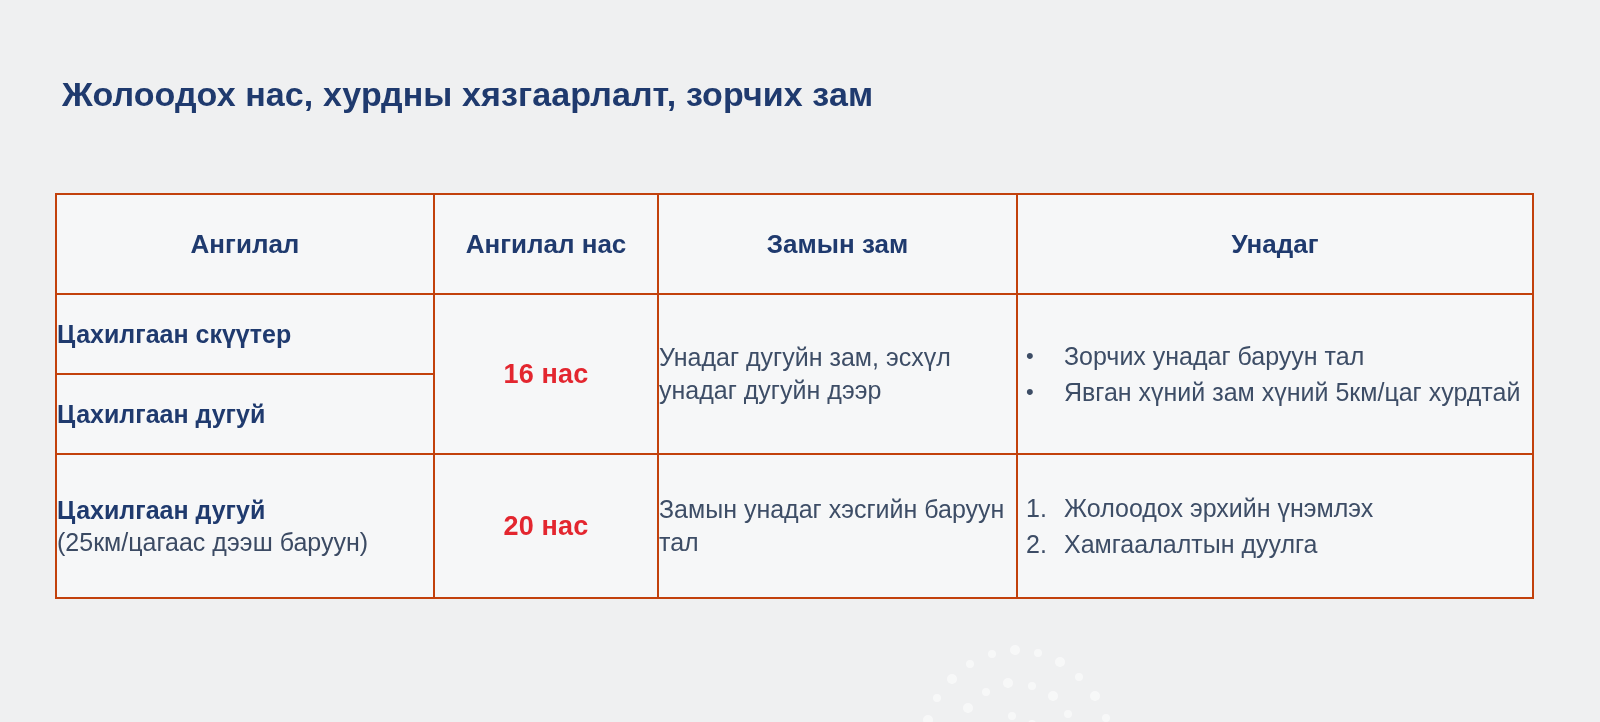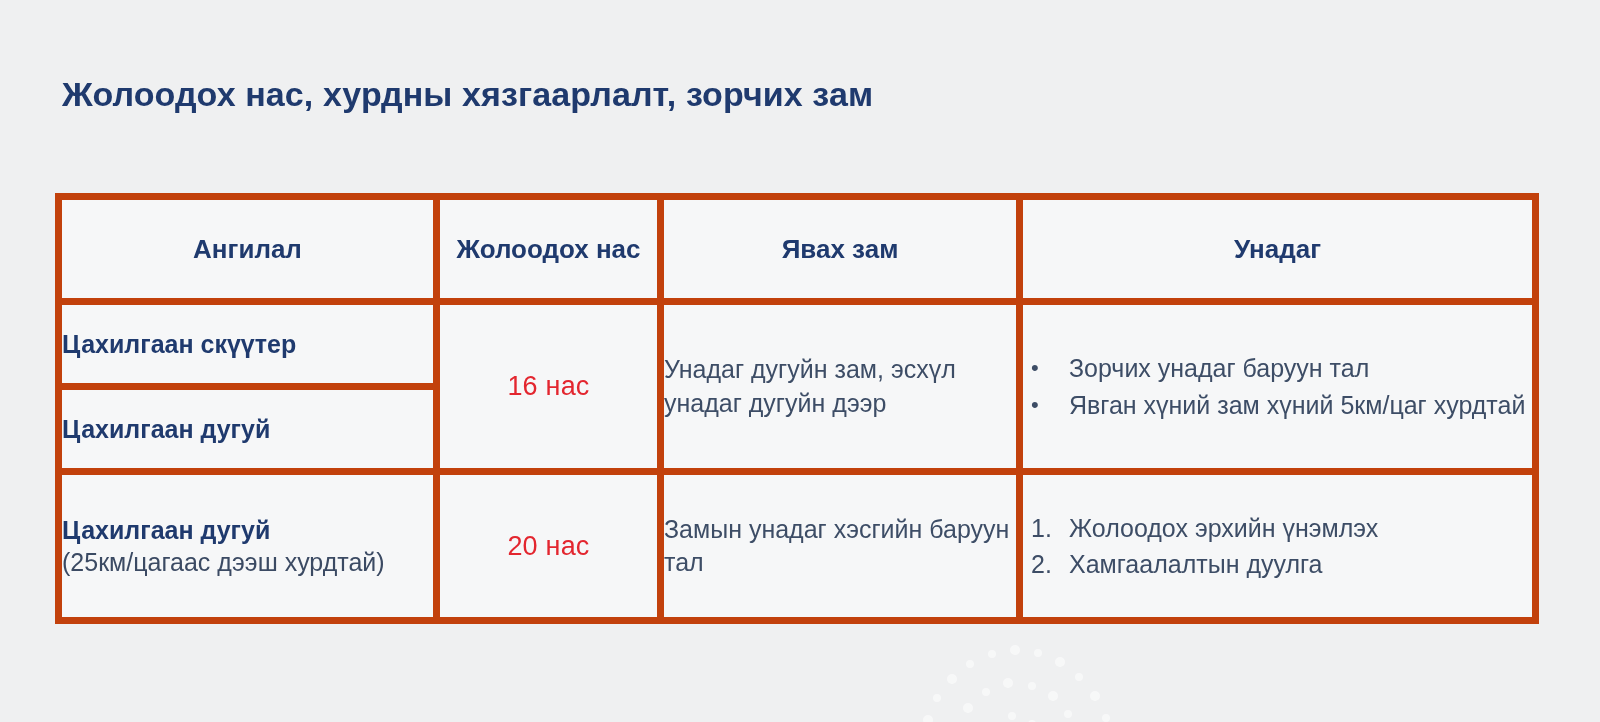--- a/index.html
+++ b/index.html
@@ -54,21 +54,21 @@
     background: #f6f7f8;
     border: 1px solid #8d8f92;
   }
   table.spec col.c-cat   { width: 378px; }
   table.spec col.c-age   { width: 224px; }
   table.spec col.c-road  { width: 359px; }
   table.spec col.c-extra { width: 516px; }
 
   table.spec th,
   table.spec td {
-    border: 7px solid #c2410c;
+    border: 2px solid #c2410c;
     background: #f6f7f8;
     vertical-align: middle;
     padding: 0;
   }
 
   th.hdr {
     height: 98px;
     text-align: center;
     color: #1f3a6e;
     font-size: 26px;
@@ -95,21 +95,21 @@
   }
   td.cat-top    { height: 78px; }
   td.cat-bottom { height: 78px; }
   td.cat-last   { height: 142px; vertical-align: middle; }
 
   
   td.age {
     text-align: center;
     color: #e3262f;
     font-size: 27px;
-    font-weight: normal;
+    font-weight: bold;
     letter-spacing: .2px;
   }
 
   
   td.road {
     padding: 12px 18px;
     color: #3d4d66;
     font-size: 25px;
     line-height: 1.34;
     vertical-align: middle;
@@ -213,22 +213,22 @@
   <table class="spec">
     <colgroup>
       <col class="c-cat">
         <col class="c-age">
         <col class="c-road">
         <col class="c-extra">
     </colgroup>
     <thead>
       <tr>
         <th class="hdr">Ангилал</th>
-        <th class="hdr">Жолоодох нас</th>
-        <th class="hdr">Явах зам</th>
+        <th class="hdr">Ангилал нас</th>
+        <th class="hdr">Замын зам</th>
         <th class="hdr">Унадаг</th>
       </tr>
     </thead>
     <tbody>
 
       <tr>
         <td class="cat cat-top">
           <span class="cat-main">Цахилгаан скүүтер</span>
         </td>
         <td class="age" rowspan="2">16 нас</td>
@@ -248,21 +248,21 @@
       </tr>
       <tr>
         <td class="cat cat-bottom">
           <span class="cat-main">Цахилгаан дугуй</span>
         </td>
       </tr>
 
       <tr>
         <td class="cat cat-last">
           <span class="cat-main">Цахилгаан дугуй</span>
-          <span class="cat-note">(25км/цагаас дээш хурдтай)</span>
+          <span class="cat-note">(25км/цагаас дээш баруун)</span>
         </td>
         <td class="age">20 нас</td>
         <td class="road">Замын унадаг хэсгийн баруун тал</td>
         <td class="extra">
           <ol class="numbers">
             <li>
               <span class="mark">1.</span>
               <span class="item-text">Жолоодох эрхийн үнэмлэх</span>
             </li>
             <li>

